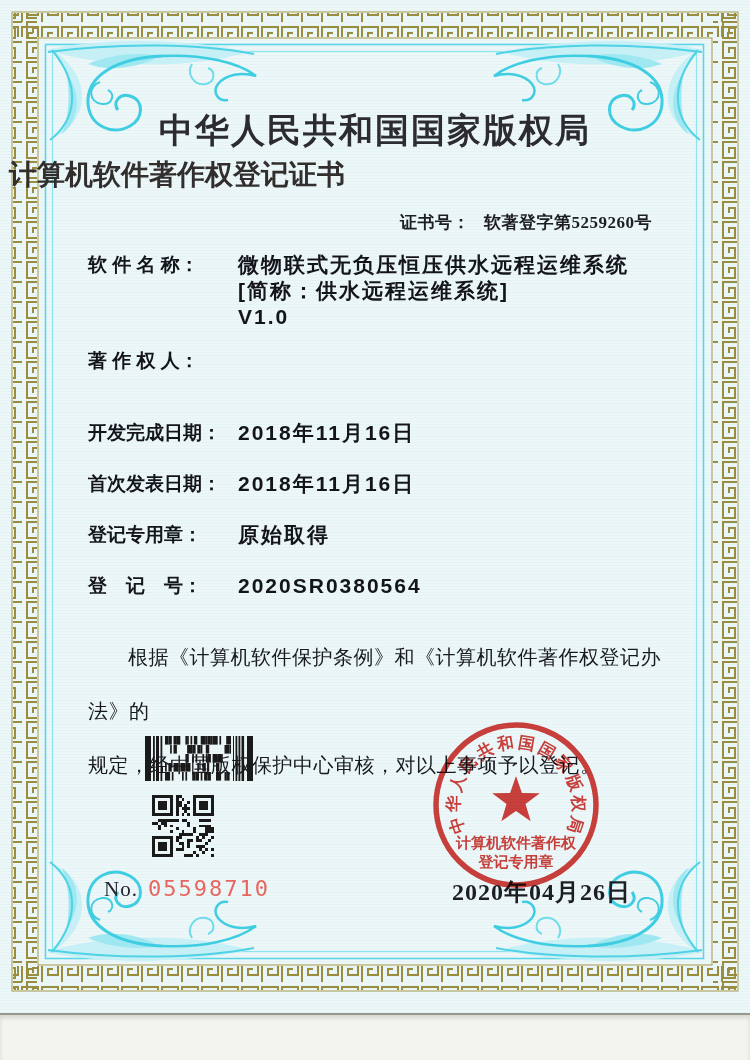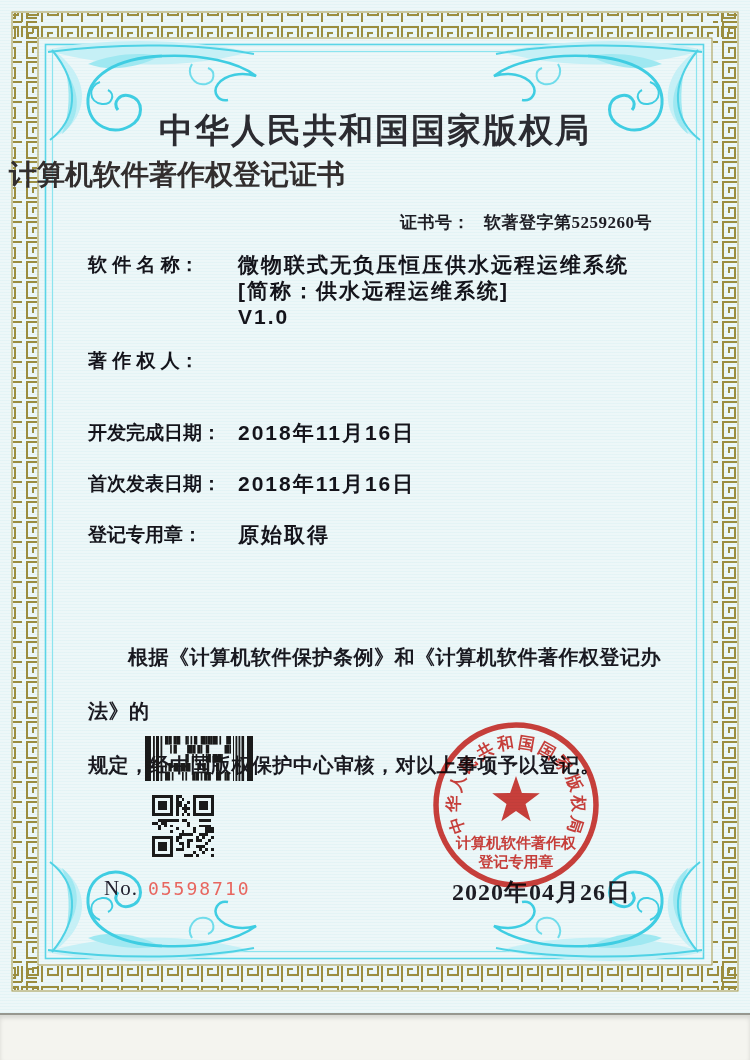--- a/index.html
+++ b/index.html
@@ -48,37 +48,37 @@
   .field-row:nth-child(2){margin-bottom:46px;}
   .field-label{
     width:150px;flex:none;white-space:pre;
     font-size:19px;font-weight:700;color:#14141b;line-height:26px;
   }
   .field-value{font-size:21px;font-weight:700;color:#14141b;letter-spacing:2px;}
   .value-line{line-height:26px;}
 
   .statement{
     position:absolute;left:88px;right:76px;top:630px;
-    font-size:20px;font-weight:700;color:#191920;
+    font-size:20px;font-weight:400;color:#191920;
     letter-spacing:.5px;
   }
   .st-line{line-height:54px;}
   .st-first{text-indent:2em;}
 
   .barcode{position:absolute;left:145px;top:736px;}
   .qr{position:absolute;left:152px;top:795px;}
 
   .serial{position:absolute;left:104px;top:876px;}
   .serial-label{
     font-family:Liberation Serif, serif;
     font-size:21px;color:#222230;letter-spacing:1px;
   }
   .serial-num{
     font-family:"DejaVu Sans Mono","Liberation Mono",monospace;
-    font-size:18px;color:#e8665f;letter-spacing:2px;margin-left:10px;
+    font-size:22px;color:#e8665f;letter-spacing:2px;margin-left:10px;
   }
 
   .seal{
     position:absolute;left:427px;top:716px;z-index:3;
     mix-blend-mode:multiply;opacity:.93;
   }
   .seal text{font-family:"Liberation Sans","DejaVu Sans",sans-serif;}
   .date{
     position:absolute;left:452px;top:876px;z-index:2;
     font-family:"Liberation Serif","DejaVu Serif",serif;
@@ -167,20 +167,24 @@
 
   <div class="field-row">
     <div class="field-label">登记专用章：</div>
     <div class="field-value">
               <div class="value-line">原始取得</div>
             </div>
   </div>
 
 
   <div class="field-row">
+    <div class="field-label">登　记　号：</div>
+    <div class="field-value">
+              <div class="value-line">2020SR0380564</div>
+            </div>
   </div>
 </div>
 
       <div class="statement">
         <div class="st-line st-first">根据《计算机软件保护条例》和《计算机软件著作权登记办法》的</div>
         <div class="st-line">规定，经中国版权保护中心审核，对以上事项予以登记。</div>
       </div>
 
       <svg class="barcode" id="barcode" width="108" height="45" viewBox="0 0 108 45">
           <rect x="0" y="0" width="6" height="45" fill="#1a1a1a"></rect>

